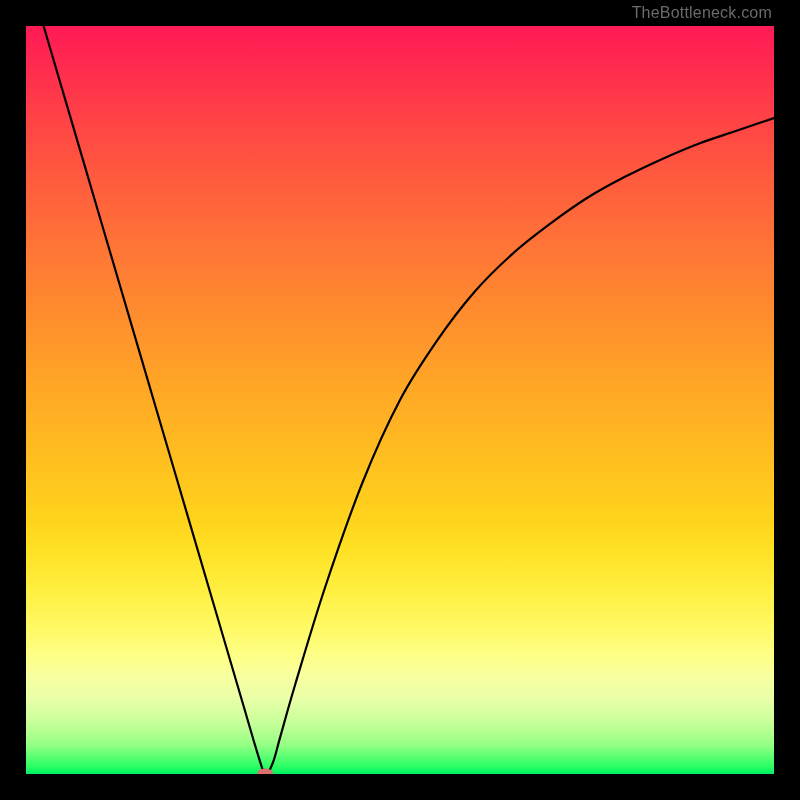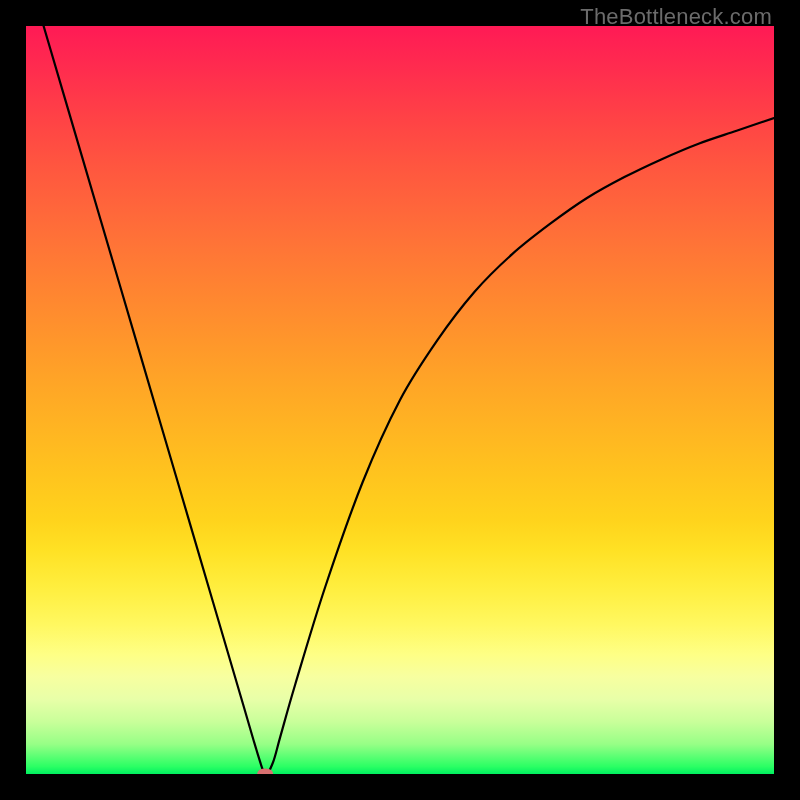--- a/index.html
+++ b/index.html
@@ -63,21 +63,21 @@
     position: absolute;
     background: #d87070;
     border-radius: 50% / 55%;
     transform: translate(-50%, -50%);
   }
   .watermark {
     position: absolute;
     top: 4px;
     right: 28px;
     color: #6b6b6b;
-    font-size: 22px;
+    font-size: 16px;
     letter-spacing: 0.2px;
     user-select: none;
   }
 </style>
 </head>
 <body>
 
 <div class="frame">
   <div class="plot-area">
     <div class="gradient-bg"></div>

